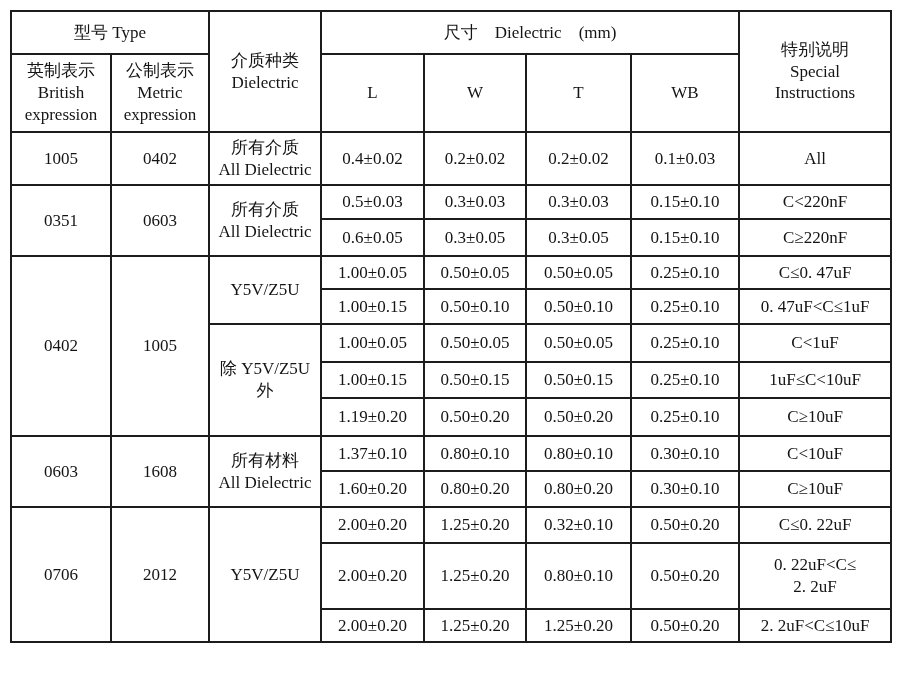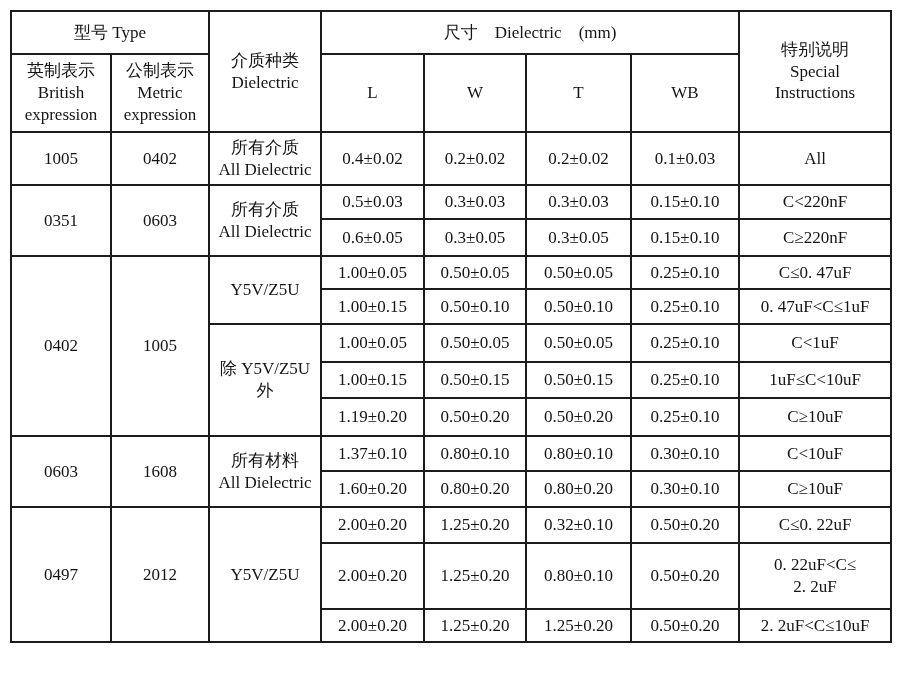--- a/index.html
+++ b/index.html
@@ -173,21 +173,21 @@
     </tr>
     <tr class="r-38">
       <td>1.60±0.20</td>
       <td>0.80±0.20</td>
       <td>0.80±0.20</td>
       <td>0.30±0.10</td>
       <td>C≥10uF</td>
     </tr>
 
     <tr class="r-38">
-      <td rowspan="3">0497</td>
+      <td rowspan="3">0706</td>
       <td rowspan="3">2012</td>
       <td rowspan="3">Y5V/Z5U</td>
       <td>2.00±0.20</td>
       <td>1.25±0.20</td>
       <td>0.32±0.10</td>
       <td>0.50±0.20</td>
       <td>C≤0. 22uF</td>
     </tr>
     <tr class="r-68">
       <td>2.00±0.20</td>

